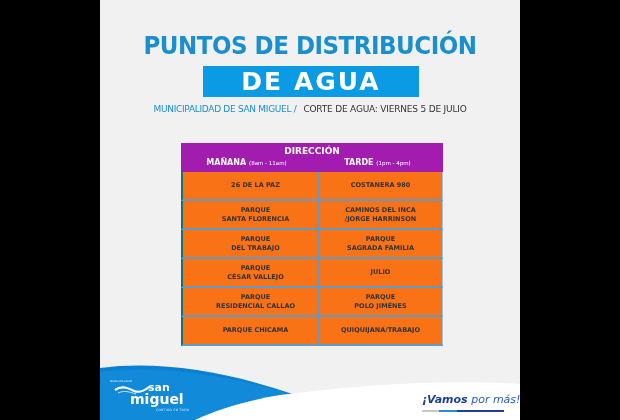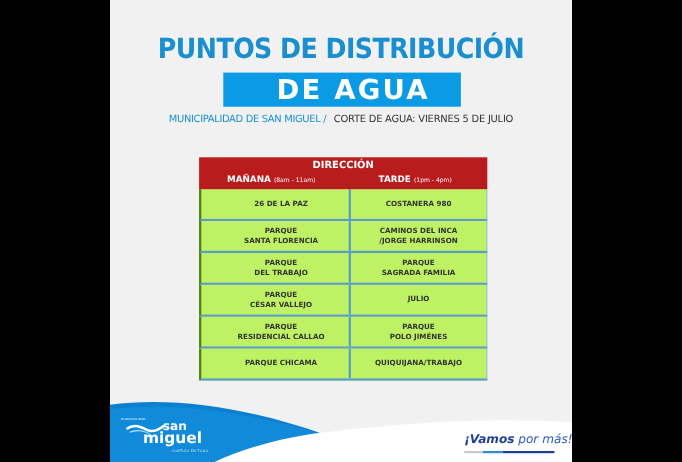--- a/index.html
+++ b/index.html
@@ -4,32 +4,32 @@
 <style>
   html, body { margin:0; padding:0; }
   body { width:620px; height:420px; background:#000; position:relative; overflow:hidden;
          font-family:"DejaVu Sans", sans-serif; }
   .poster { position:absolute; left:100px; top:0; width:420px; height:420px; background:#f1f1f1; overflow:hidden; }
   .title1 { position:absolute; left:0; width:420px; top:32px; text-align:center;
             font-family:"DejaVu Sans", sans-serif; font-weight:bold; font-size:23px; color:#1a8fd0;
             letter-spacing:-0.5px; transform:scaleY(1.1); }
   .banner { position:absolute; left:103px; top:66px; width:216px; height:31px; background:#0b9be4; }
   .title2 { position:absolute; left:103px; width:216px; top:66px; height:31px; line-height:31px; text-align:center;
-            font-weight:bold; font-size:25px; color:#fff; letter-spacing:2px;margin-left:10px; }
+            font-weight:bold; font-size:25px; color:#fff; letter-spacing:2px; }
   .subline { position:absolute; left:0; width:420px; top:104px; text-align:center; font-size:9px; font-weight:normal; white-space:nowrap; }
   .subline .muni { color:#1a8fd0; letter-spacing:-0.3px; }
   .subline .corte { color:#333; letter-spacing:-0.2px; margin-left:4px; }
 
   .table { position:absolute; left:81px; top:143px; width:262px; }
-  .thead { background:#b91c1c; height:29px; position:relative; color:#fff; font-weight:bold; }
+  .thead { background:#a21caf; height:29px; position:relative; color:#fff; font-weight:bold; }
   .thead .dir { position:absolute; top:3px; left:0; width:100%; text-align:center; font-size:9px; }
   .thead .col { position:absolute; top:15px; font-size:8px; text-align:center; width:131px; }
   .thead .col small { font-size:5.5px; font-weight:normal; }
   .thead .c1 { left:0; } .thead .c2 { left:131px; }
-  .row { display:flex; height:27px; border-left:2px solid #4d7c0f; border-right:1px solid #9cc4e0; border-bottom:2px solid #5a9ccc; background:#bef264;padding-left:11px; }
+  .row { display:flex; height:27px; border-left:2px solid #0f766e; border-right:1px solid #9cc4e0; border-bottom:2px solid #5a9ccc; background:#f97316;padding-left:11px; }
   .cell { flex:1; display:flex; align-items:center; justify-content:center; text-align:center;
           font-size:6.5px; font-weight:bold; color:#333; line-height:9px; white-space:pre-line; }
   .cell.l { border-right:2px solid #5a9ccc; }
 
   .wave-white { position:absolute; left:0; top:0; }
   .logo-small { position:absolute; left:10px; top:380px; font-size:2.5px; color:#fff; letter-spacing:0.2px; }
   .logo-san { position:absolute; left:48px; top:382px; font-size:11px; font-weight:bold; color:#fff; letter-spacing:0px; line-height:12px; }
   .logo-miguel { position:absolute; left:30px; top:392px; font-size:14px; font-weight:bold; color:#fff; line-height:14px; }
   .logo-tag { position:absolute; left:56px; top:408px; font-size:3px; color:#cfe8ff; letter-spacing:0.3px; }
   .logo-swoosh { position:absolute; left:14px; top:384px; }

